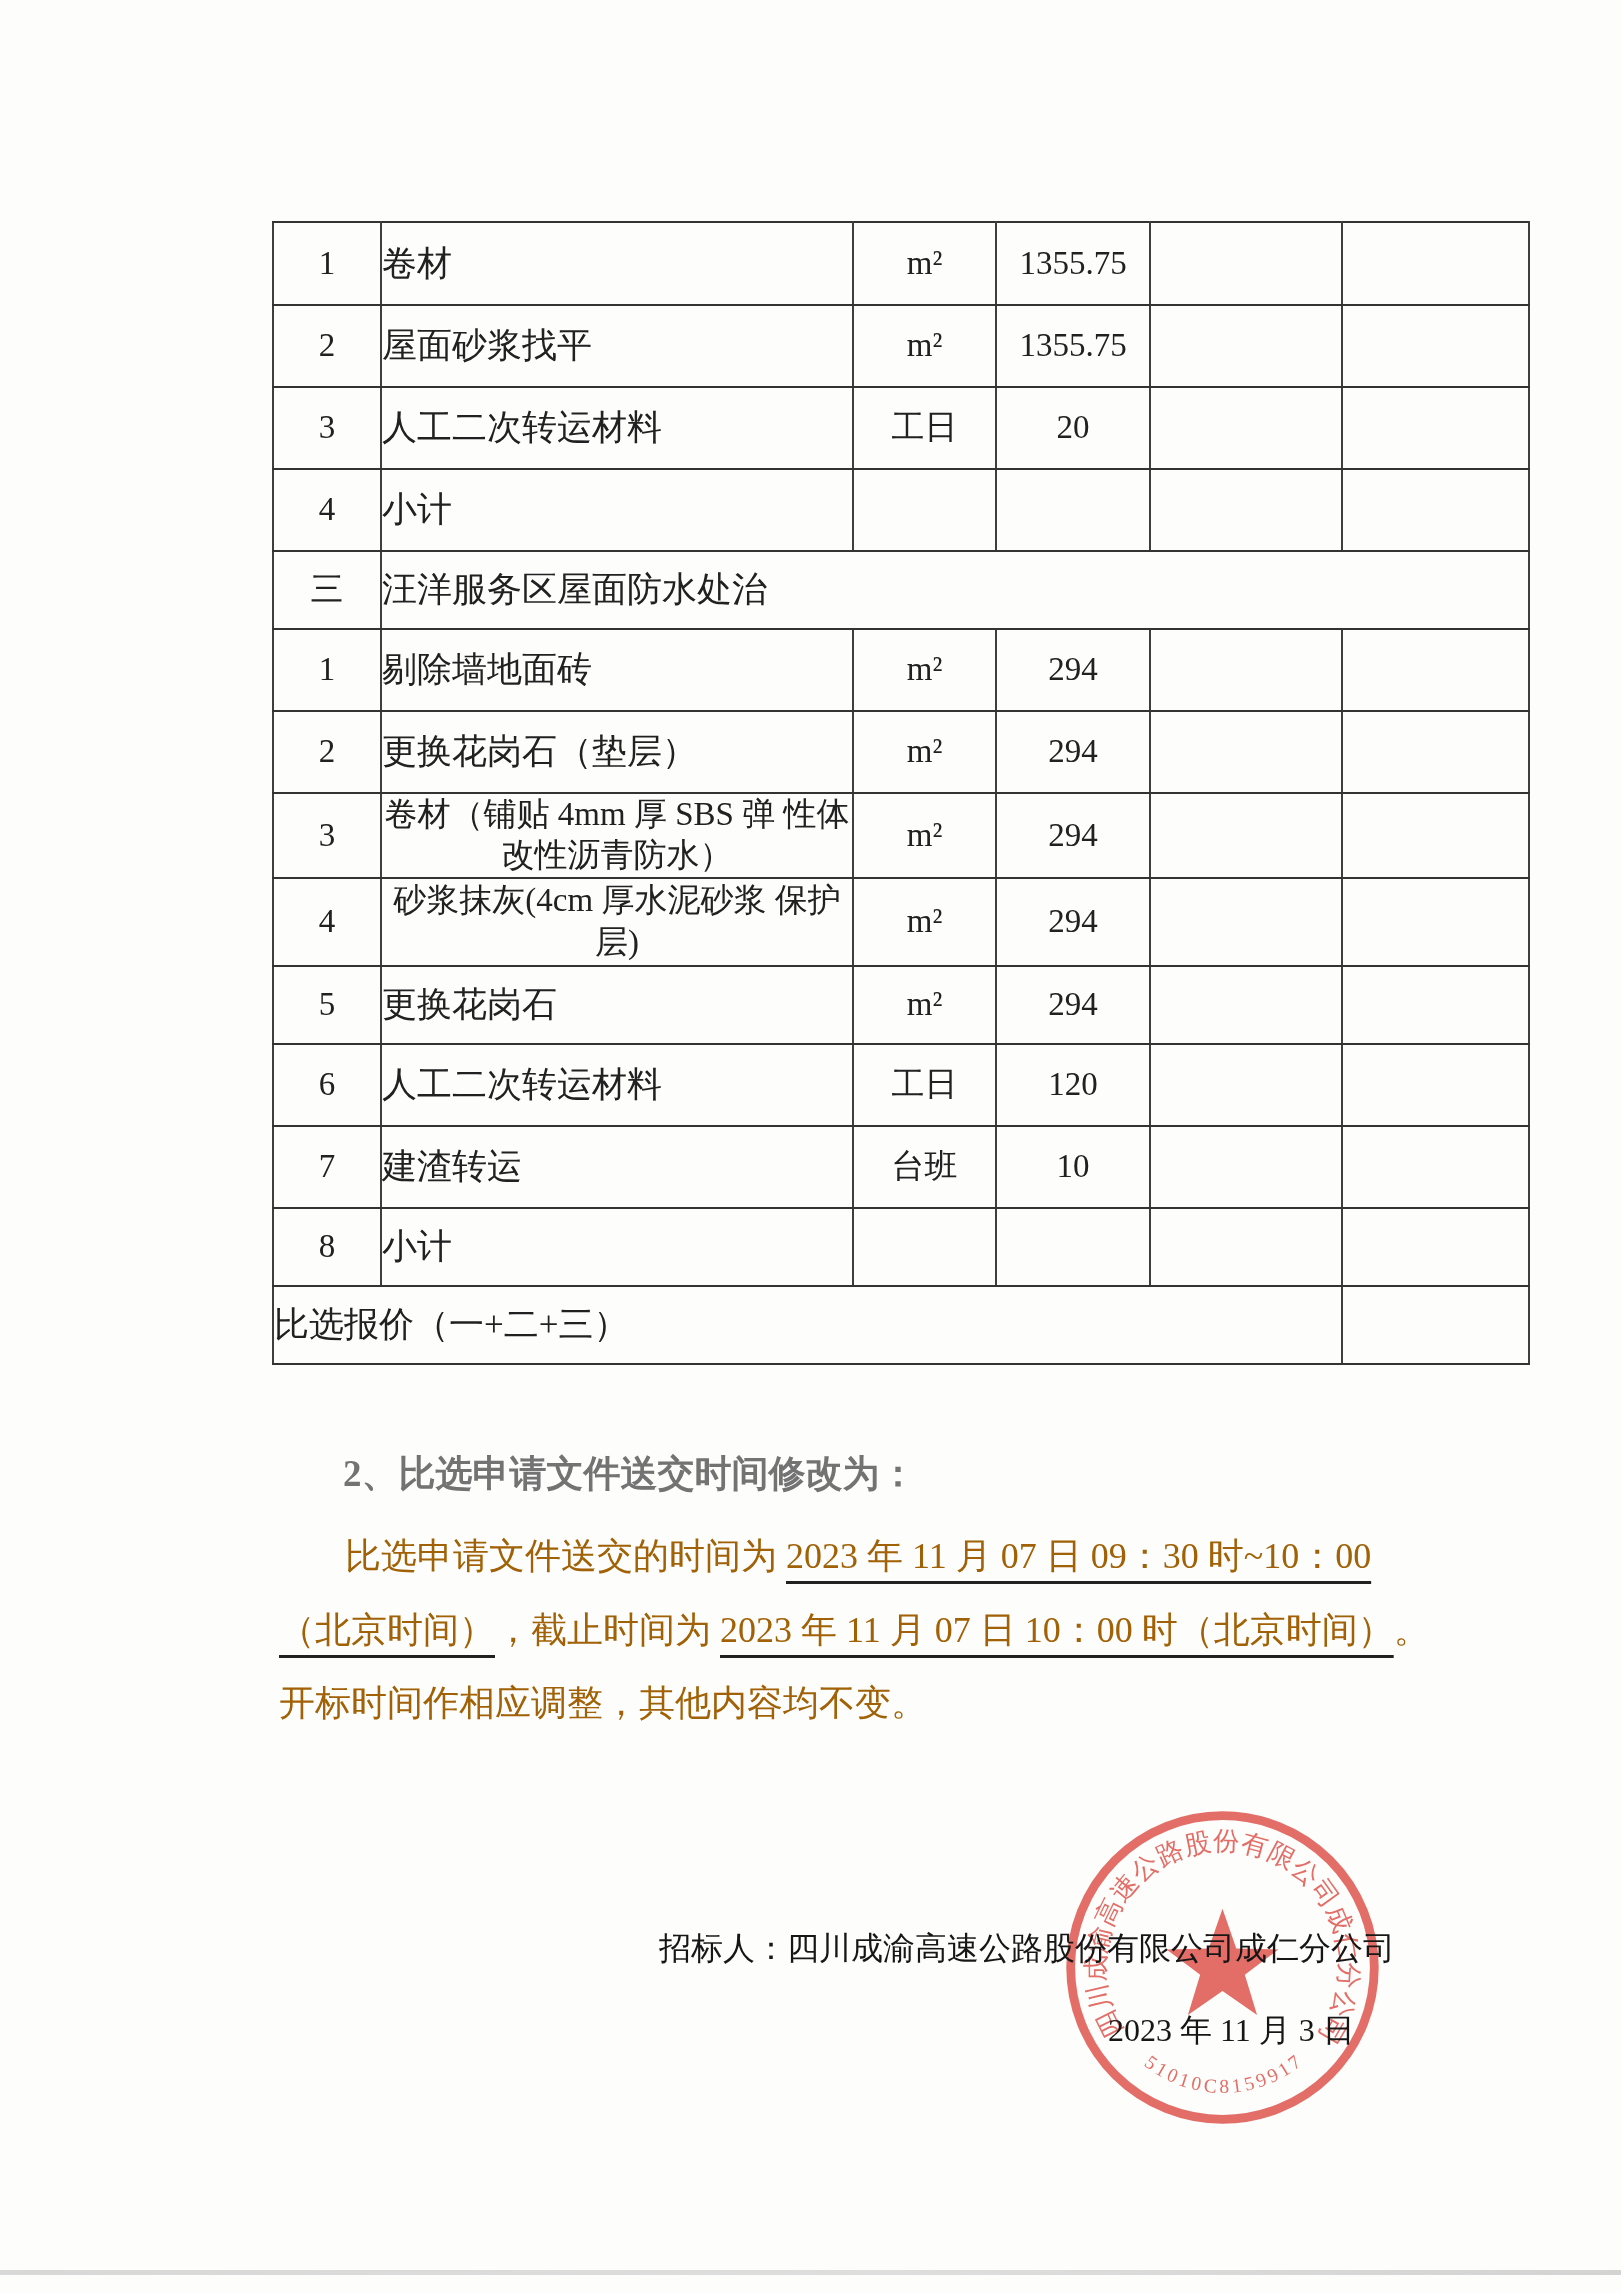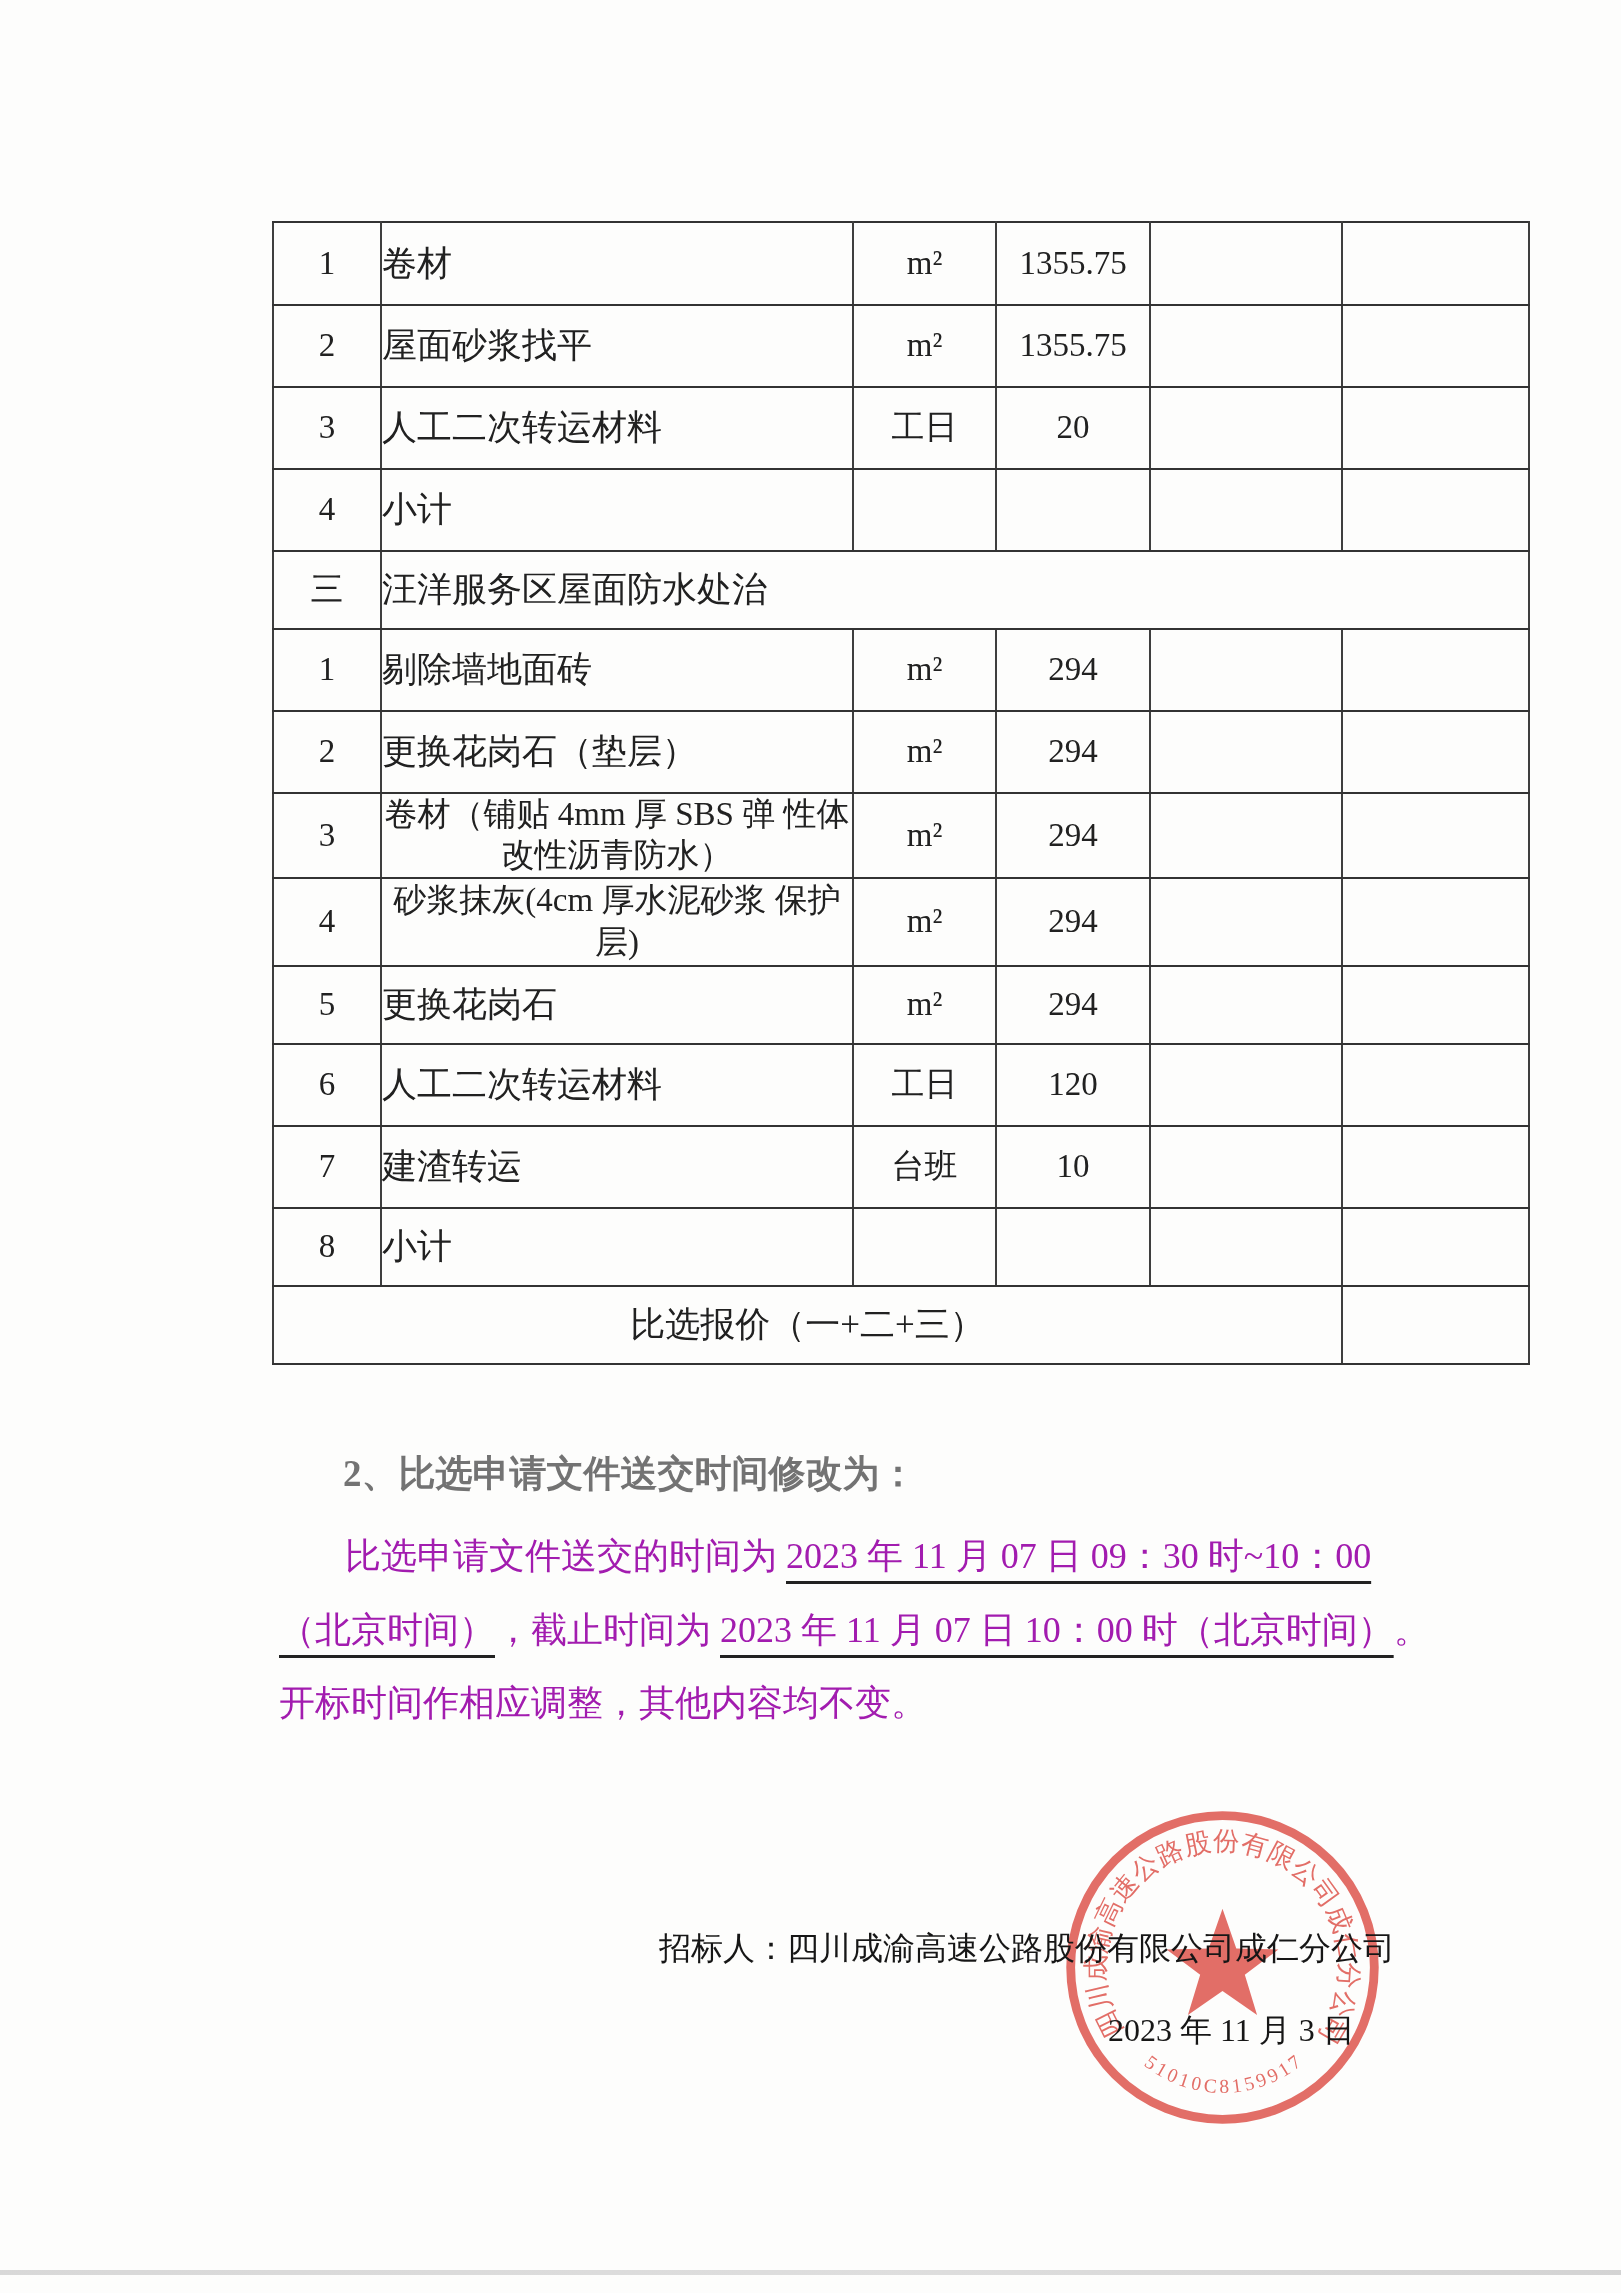--- a/index.html
+++ b/index.html
@@ -29,30 +29,30 @@
     line-height:1.25;
   }
   table.boq{border:2.9px solid #2a2a2a;}
   tr.h84{height:82px;} tr.h85{height:83px;} tr.h90{height:88px;} tr.h80{height:78px;}
   td.c-no{text-align:center;font-size:33px;}
   td.c-name{text-align:left;padding:0 63px 0 11.8px;}
   td.c-name-long{text-align:center;padding:2px 13.7px;font-size:33px;margin-left:32px;}
   td.c-unit{text-align:center;font-size:33px;}
   td.c-qty{text-align:center;font-size:33px;}
   td.c-section{ text-align:left;padding-left:15.7px;}
-  td.c-total{text-align:center;}
+  td.c-total{text-align:left;}
 
   
   .amend-heading{
     position:absolute;left:343px;top:1449px;
     font-size:37px;font-weight:bold;white-space:nowrap;color:#737373;
   }
   .para-line{
     position:absolute;left:279px;
-    font-size:36px;white-space:nowrap;color:#a21caf;line-height:59px;
+    font-size:36px;white-space:nowrap;color:#a16207;line-height:59px;
   }
   .pl1{top:1527px;left:345px;}
   .pl2{top:1601px;}
   .pl3{top:1674px;}
   .ul{
     text-decoration:underline;
     text-decoration-thickness:2.9px;
     text-underline-offset:12.7px;
     text-decoration-color:#222;
   }

